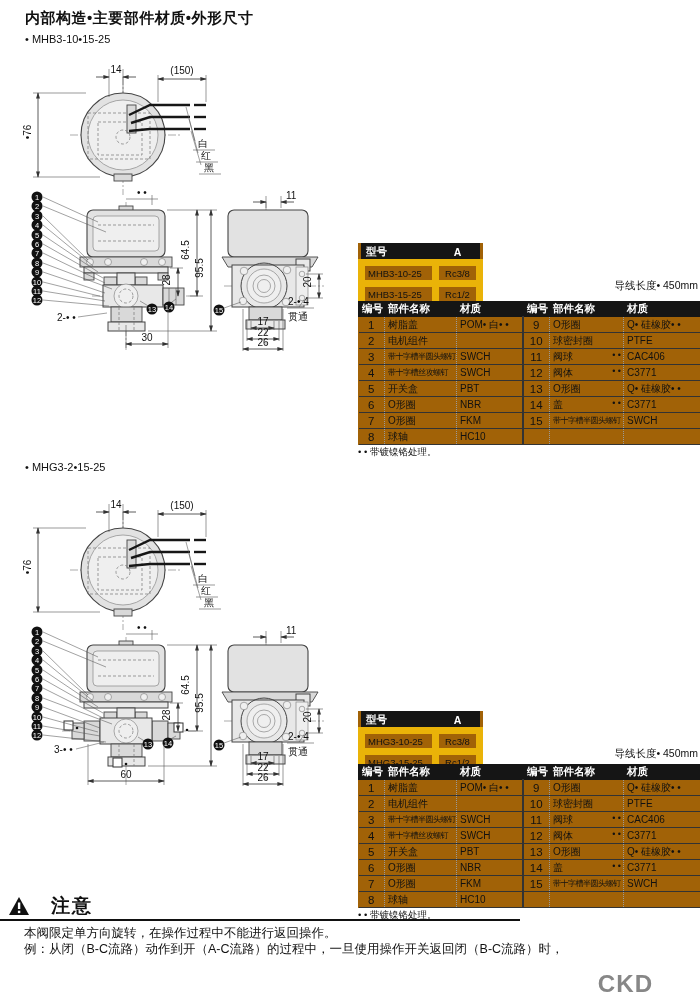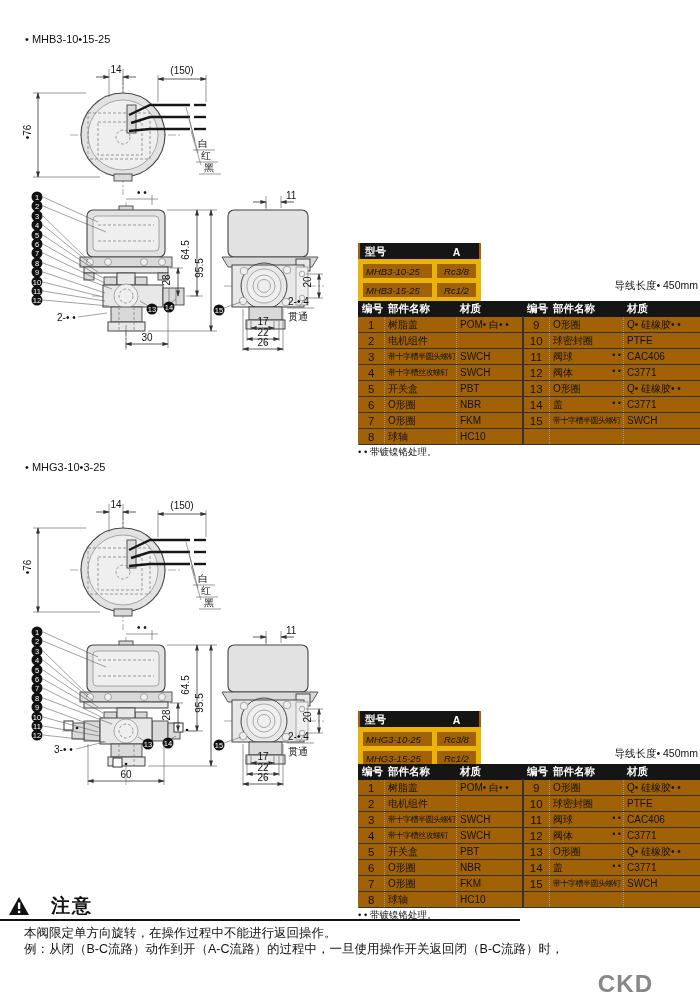--- a/index.html
+++ b/index.html
@@ -9,21 +9,21 @@
   .title{left:25px;top:9px;font-size:15px;font-weight:bold;letter-spacing:0.5px;}
   .seclabel{left:25px;font-size:11px;}
   .lead{width:200px;text-align:right;font-size:10.5px;}
   .foot{font-size:9.5px;}
   
   table{border-collapse:collapse;table-layout:fixed;background:#a16207;}
   .mt{width:118px;}
   .mt th{background:#151515;color:#fff;font-size:10.5px;font-weight:bold;height:15px;
          padding:0 4px;text-align:left;border:1px solid #151515;}
   .mt th.ca{text-align:center;}
-  .mt td{border:5px solid #eab308;font-size:9.5px;height:14px;padding:0 3px;font-style:italic;}
+  .mt td{border:7px solid #eab308;font-size:9.5px;height:14px;padding:0 3px;}
   .pt{width:341px;}
   .pt th{background:#151515;color:#fff;font-size:10.5px;font-weight:bold;height:14px;
          padding:0 3px;text-align:left;border:1px solid #151515;}
   .pt th.cn{text-align:right;padding:0 1px;}
   .pt td{border-top:1px solid #333;border-bottom:1px solid #333;font-size:10px;height:15px;
          padding:0 3px;overflow:hidden;white-space:nowrap;position:relative;}
   .pt td.num{text-align:center;font-size:11.5px;padding:0 1px;}
   .pt td.name,.pt td.mat{border-left:1px dotted #999;}
   .pt td.div{border-left:2px solid #333;}
   .pt td.sm{font-size:8px;letter-spacing:-0.5px;}
@@ -49,20 +49,21 @@
   .ldr{stroke:#555;stroke-width:0.55;fill:none;}
   .wire{stroke:#161616;stroke-width:2.4;fill:none;}
   .bl{fill:#111;}
   .bt{fill:#fff;font-size:7.5px;text-anchor:middle;}
 </style>
 </head>
 <body>
 
 <div class="page">
 
+  <div class="abs title">内部构造•主要部件材质•外形尺寸</div>
   <div class="abs seclabel" style="top:33px;">• MHB3-10•15-25</div>
 
   <svg class="abs" style="left:0;top:55px;" width="350" height="312" viewBox="0 0 350 312">
     <defs>
       <marker id="a1" markerWidth="9" markerHeight="8" refX="7" refY="3" orient="auto-start-reverse">
         <path d="M0,0.5 L8,3 L0,5.5 z" fill="#333"></path>
       </marker>
     </defs>
 
     <g>
@@ -375,21 +376,21 @@
           <td class="name">球轴</td>
           <td class="mat">HC10</td>
           <td class="num div"></td>
           <td class="name"></td>
           <td class="mat"></td>
         </tr>
       </tbody>
   </table>
   <div class="abs foot" style="left:358px;top:446px;">• • 带镀镍铬处理。</div>
 
-  <div class="abs seclabel" style="top:461px;">• MHG3-10•3-25</div>
+  <div class="abs seclabel" style="top:461px;">• MHG3-2•15-25</div>
 
   <svg class="abs" style="left:0;top:490px;" width="350" height="312" viewBox="0 0 350 312">
     <defs>
       <marker id="a2" markerWidth="9" markerHeight="8" refX="7" refY="3" orient="auto-start-reverse">
         <path d="M0,0.5 L8,3 L0,5.5 z" fill="#333"></path>
       </marker>
     </defs>
 
     <g>
       <line class="cl" x1="70" y1="80" x2="180" y2="80"></line>

